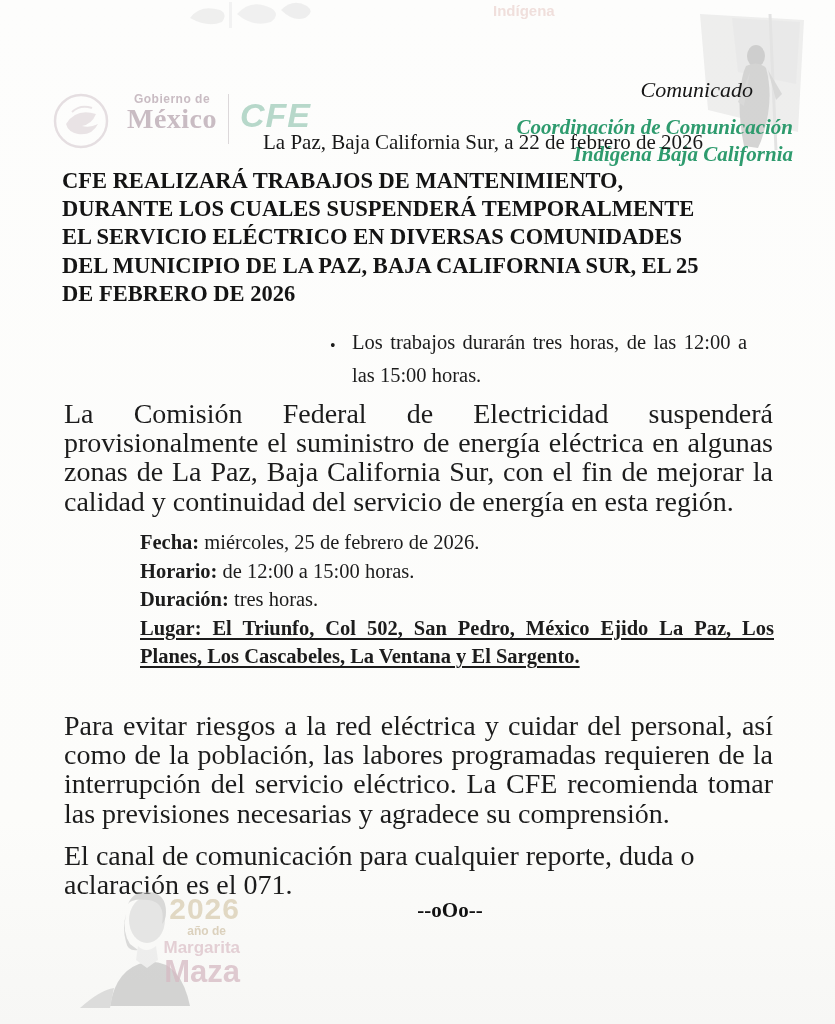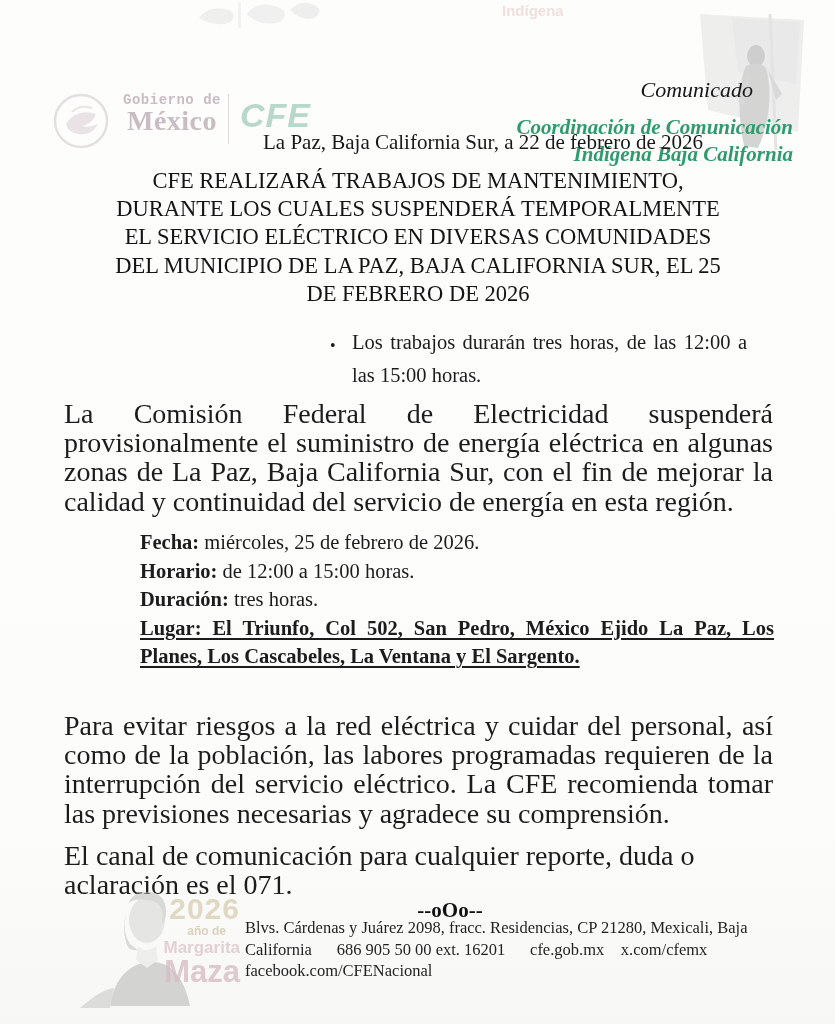--- a/index.html
+++ b/index.html
@@ -6,31 +6,31 @@
   .page{
     position:relative;
     width:835px;height:1024px;
     margin:0 auto;
     background:linear-gradient(180deg,#fdfdfc 0%, #fcfcfa 80%, #f7f7f5 100%);
     overflow:hidden;
     font-family:"Liberation Serif","DejaVu Serif",serif;
     color:#1c1c1c;
   }
   
-  .top-fragment{position:absolute;left:194px;top:0;width:220px;height:34px;opacity:.55;}
+  .top-fragment{position:absolute;left:185px;top:0;width:220px;height:34px;opacity:.55;}
   .top-fragment-label{
     position:absolute;left:308px;top:2px;
     font-family:"Liberation Sans",sans-serif;
     font-size:15px;font-weight:bold;color:#ddb4ae;opacity:.75;
   }
   .flag-watermark{position:absolute;left:672px;top:14px;width:162px;height:140px;opacity:.55;}
   .gob-logo{position:absolute;left:50px;top:88px;width:260px;height:66px;}
   .eagle{position:absolute;left:2px;top:4px;width:58px;height:58px;opacity:.6;}
   .gob-text{position:absolute;left:62px;top:4px;width:120px;color:#c9bcc3;text-align:center;}
-  .gob-line1{font-family:Liberation Mono, monospace;font-size:14px;font-weight:bold;letter-spacing:.5px;}
+  .gob-line1{font-family:Liberation Sans, sans-serif;font-size:12px;font-weight:bold;letter-spacing:.5px;}
   .gob-line2{font-family:"Liberation Serif",serif;font-size:28px;font-weight:bold;margin-top:-3px;letter-spacing:.5px;}
   .gob-divider{position:absolute;left:178px;top:6px;width:1px;height:50px;background:#dcd8da;}
   .cfe-logo{
     position:absolute;left:190px;top:8px;
     font-family:"Liberation Sans",sans-serif;
     font-size:34px;font-weight:bold;font-style:italic;
     color:#b7d8ca;letter-spacing:1px;text-align:center;
   }
   .comunicado{
     position:absolute;right:82px;top:77px;
@@ -43,21 +43,21 @@
   }
   .green-1{top:115px;}
   .green-2{top:142px;}
   .dateline{
     position:absolute;left:263px;top:130px;
     font-size:21px;white-space:nowrap;color:#181818;
   }
   
   .title{
     position:absolute;left:62px;top:167px;width:712px;
-    text-align:center;font-weight:normal;font-size:22.5px;line-height:28.2px;
+    text-align:left;font-weight:bold;font-size:22.5px;line-height:28.2px;
     color:#141414;
   }
   .bullet-block{
     position:absolute;left:352px;top:326px;width:395px;
     font-size:20.5px;line-height:33px;text-align:justify;
   }
   .bullet-dot{
     position:absolute;left:-22px;top:3px;font-size:16px;
   }
   .para{
@@ -181,15 +181,14 @@
 
   <div class="maza-block">
     <div class="maza-year">2026</div>
     <div class="maza-sub">año de</div>
     <div class="maza-name1">Margarita</div>
     <div class="maza-name2">Maza</div>
   </div>
 
   <div class="ooo-separator">--oOo--</div>
 
-  <div class="address"><span>Blvs. Cárdenas y Juárez 2098, fracc. Residencias, CP 21280, Mexicali, Baja</span><br><span>California      686 905 50 00 ext. 16201      cfe.gob.mx    x.com/cfemx</span><br><span>facebook.com/CFENacional</span></div>
 
 </div>
 
 </body></html>

